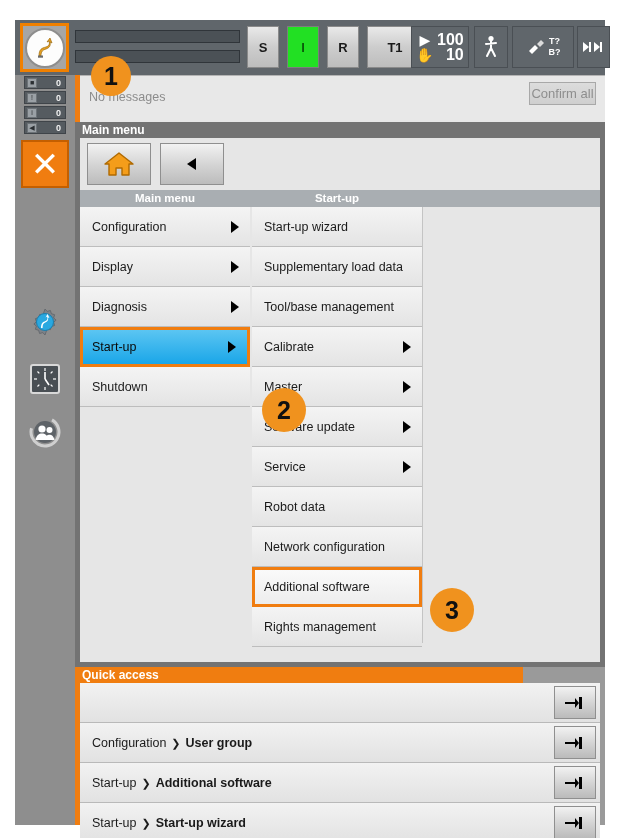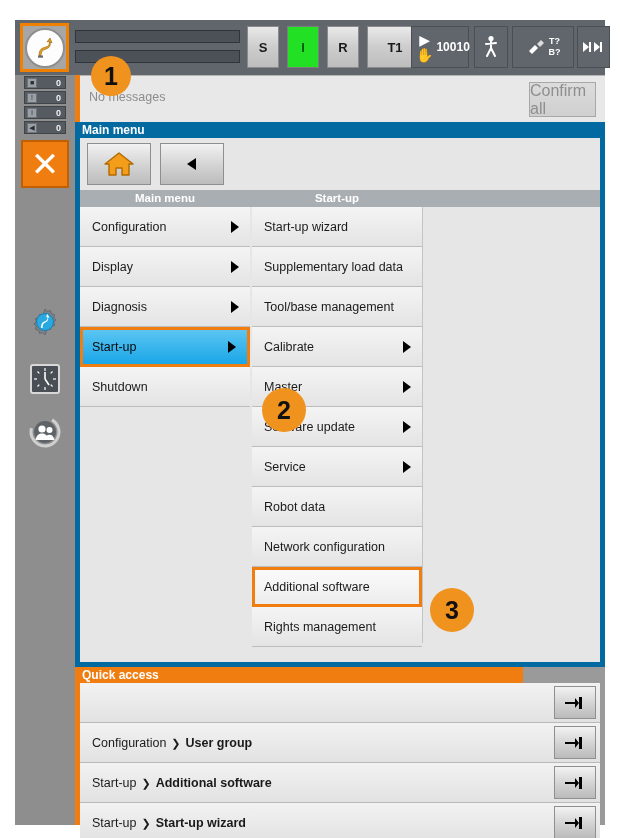--- a/index.html
+++ b/index.html
@@ -47,42 +47,42 @@
   .tbtn.dark{
     background:#60666b;border:1px solid #4a4f54;color:#ffffff;
   }
   .ovr{
     position:absolute;top:6px;height:42px;background:#60666b;
     border:1px solid #4a4f54;box-sizing:border-box;
     display:flex;align-items:center;padding:0 4px;
   }
   .ovr .icons{display:flex;flex-direction:column;gap:1px;align-items:center;width:18px;}
   .ovr .vals{
-    display:flex;flex-direction:row;align-items:flex-end;
-    font-size:12px;font-weight:bold;color:#ffffff;line-height:15px;margin-left:3px;
+    display:flex;flex-direction:column;align-items:flex-end;
+    font-size:16px;font-weight:bold;color:#ffffff;line-height:15px;margin-left:3px;
   }
   .tb-glyph{font-size:14px;color:#ffffff;line-height:1;}
   .tool-tb{
     display:flex;flex-direction:column;align-items:center;justify-content:center;
     font-size:9px;font-weight:bold;color:#ffffff;line-height:11px;
   }
   
   .msgarea{
     position:absolute;left:60px;top:55px;width:530px;height:47px;
     background:#e8e8e8;border-top:1px solid #b4b4b4;box-sizing:border-box;padding-left:36px;
   }
   .msgtext{
     position:absolute;left:14px;top:14px;font-size:12.5px;color:#8c8c8c;
   }
   .confirm-btn{
-    position:absolute;right:9px;top:6px;width:67px;height:35px;
+    position:absolute;right:9px;top:6px;width:67px;height:23px;
     background:linear-gradient(180deg,#dcdcdc 0%,#cfcfcf 100%);
     border:1px solid #a8a8a8;box-sizing:border-box;
     display:flex;align-items:center;justify-content:center;
-    font-size:16px;color:#8e8e8e;
+    font-size:13px;color:#8e8e8e;
   }
   .msg-sep{position:absolute;left:0;top:0;width:1px;height:47px;background:#6f6f6f;}
   
   .sidebar{position:absolute;left:0;top:55px;width:60px;height:750px;background:#8e8e8e;}
   .counters{position:absolute;left:9px;top:1px;}
   .counter{
     width:42px;height:13px;margin-bottom:2px;
     background:#555b60;border:1px solid #3f4449;box-sizing:border-box;
     display:flex;align-items:center;justify-content:space-between;
     padding:0 2px;
@@ -104,21 +104,21 @@
     position:absolute;left:13px;width:34px;height:34px;
     display:flex;align-items:center;justify-content:center;
   }
   .si-gear{top:230px;}
   .si-clock{top:287px;}
   .si-user{top:340px;}
   .sb-orange{position:absolute;left:60px;top:55px;width:5px;height:750px;background:#f07d10;}
   
   .mm-panel{
     position:absolute;left:60px;top:102px;width:530px;height:545px;
-    background:#0369a1;box-sizing:border-box;
+    background:#737373;box-sizing:border-box;
   }
   .panel-title{
     position:absolute;left:0;top:0;width:530px;height:16px;
     font-size:12px;font-weight:bold;color:#ffffff;
     padding-left:7px;box-sizing:border-box;line-height:16px;
   }
   .mm-body{
     position:absolute;left:5px;top:16px;width:520px;height:524px;
     background:#e6e6e6;
   }

